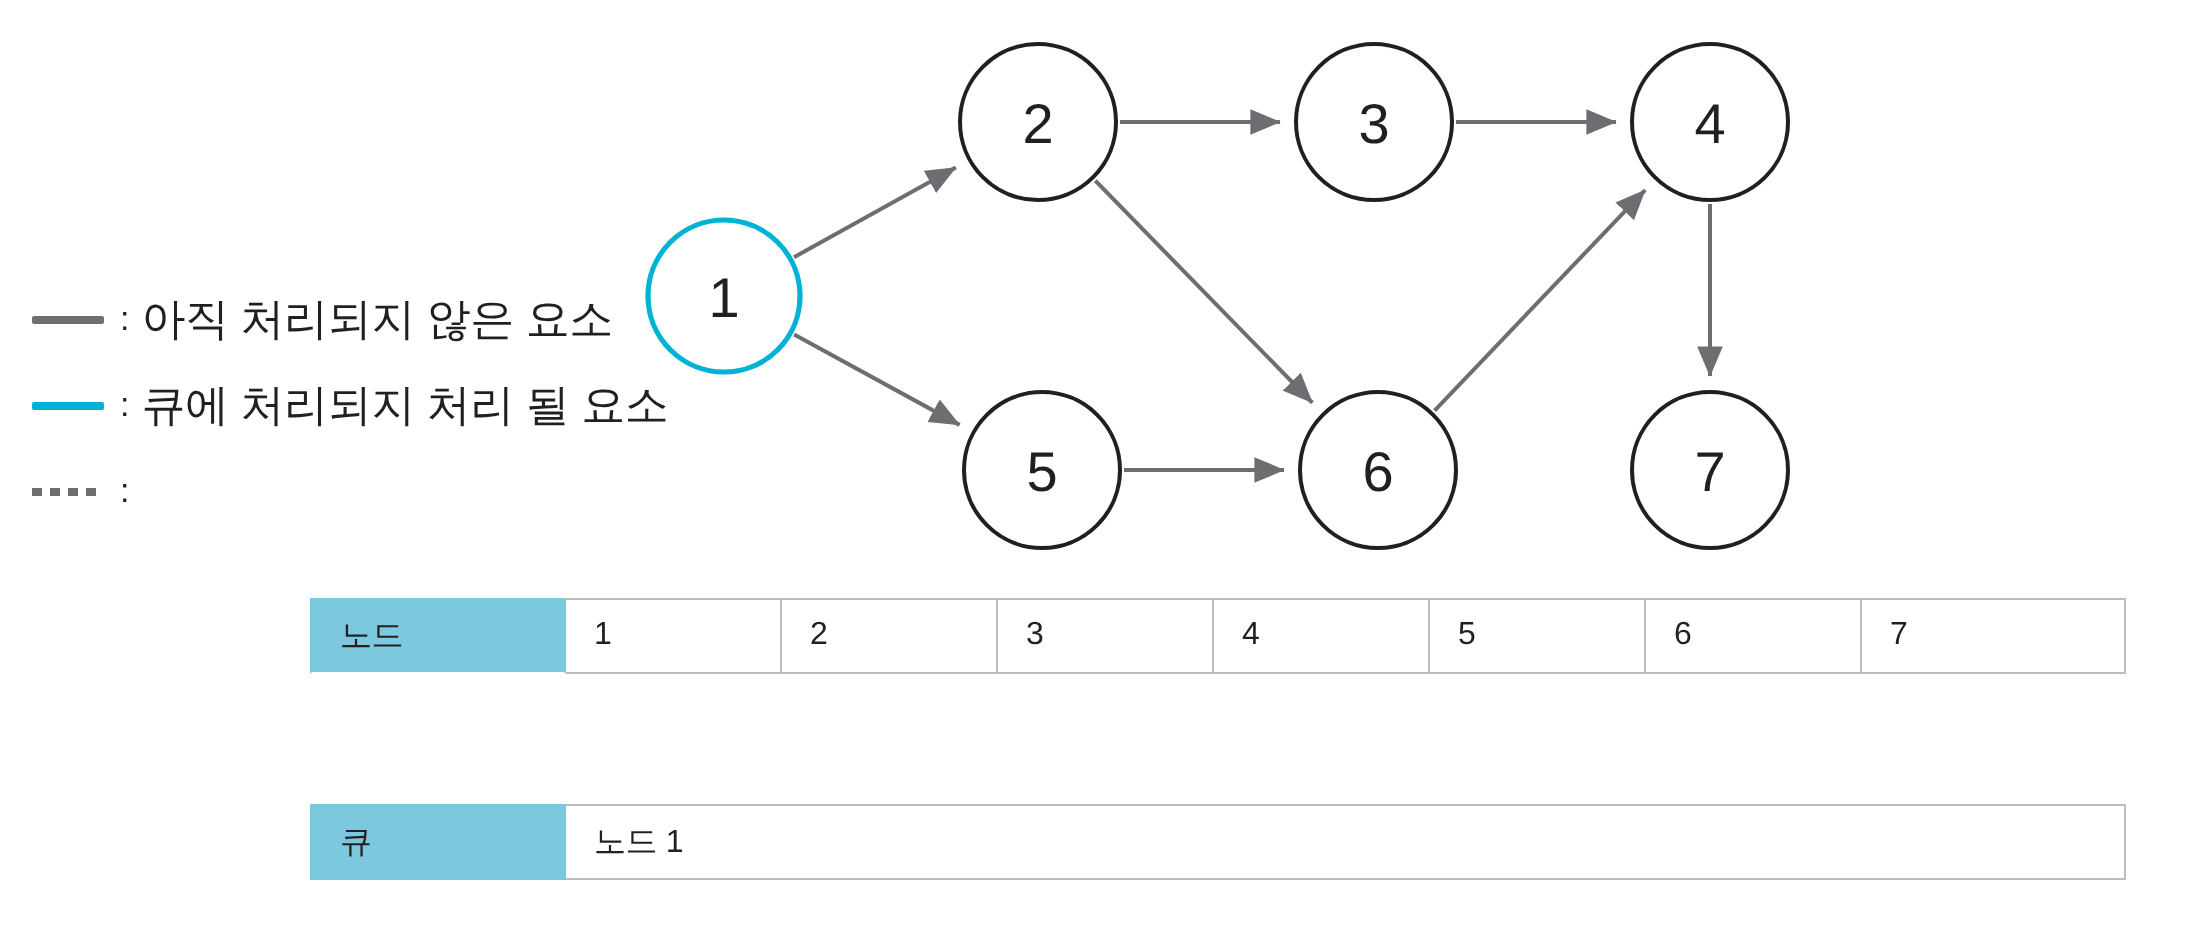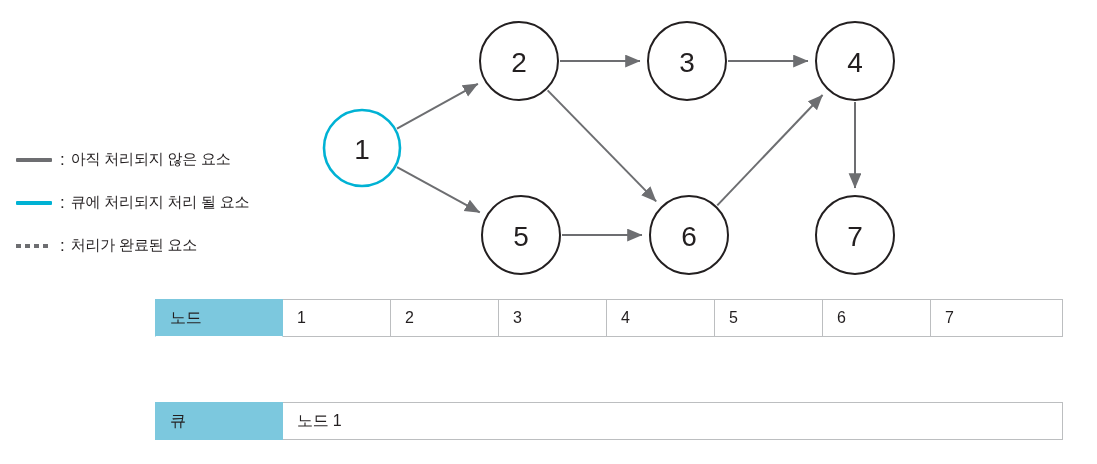--- a/index.html
+++ b/index.html
@@ -46,21 +46,21 @@
     background-repeat: repeat-x;
     background-position: 0 0;
   }
   .legend-colon {
     flex: 0 0 auto;
     padding: 0 6px 0 8px;
     font-size: 17px;
     line-height: 1;
   }
   .legend-text {
-    font-size: 15px;
+    font-size: 22px;
     letter-spacing: -0.2px;
     white-space: nowrap;
   }
 
   
   #graph {
     position: absolute;
     left: 0;
     top: 0;
     width: 1097px;
@@ -135,21 +135,20 @@
     <span class="legend-text">아직 처리되지 않은 요소</span>
   </div>
   <div class="legend-row">
     <span class="legend-marker solid-cyan"></span>
     <span class="legend-colon">:</span>
     <span class="legend-text">큐에 처리되지 처리 될 요소</span>
   </div>
   <div class="legend-row">
     <span class="legend-marker dotted"></span>
     <span class="legend-colon">:</span>
-    <span class="legend-text">처리가 완료된 요소</span>
   </div>
 </div>
 
 <svg id="graph" viewBox="0 0 1097 295" width="1097" height="295">
   <defs>
     <marker id="arrow" markerWidth="9" markerHeight="9" refX="7.4" refY="3.2" orient="auto" markerUnits="strokeWidth">
       <path d="M0,0 L7.6,3.2 L0,6.4 z" fill="#6d6e71"></path>
     </marker>
   </defs>
   <g id="edge-layer">

